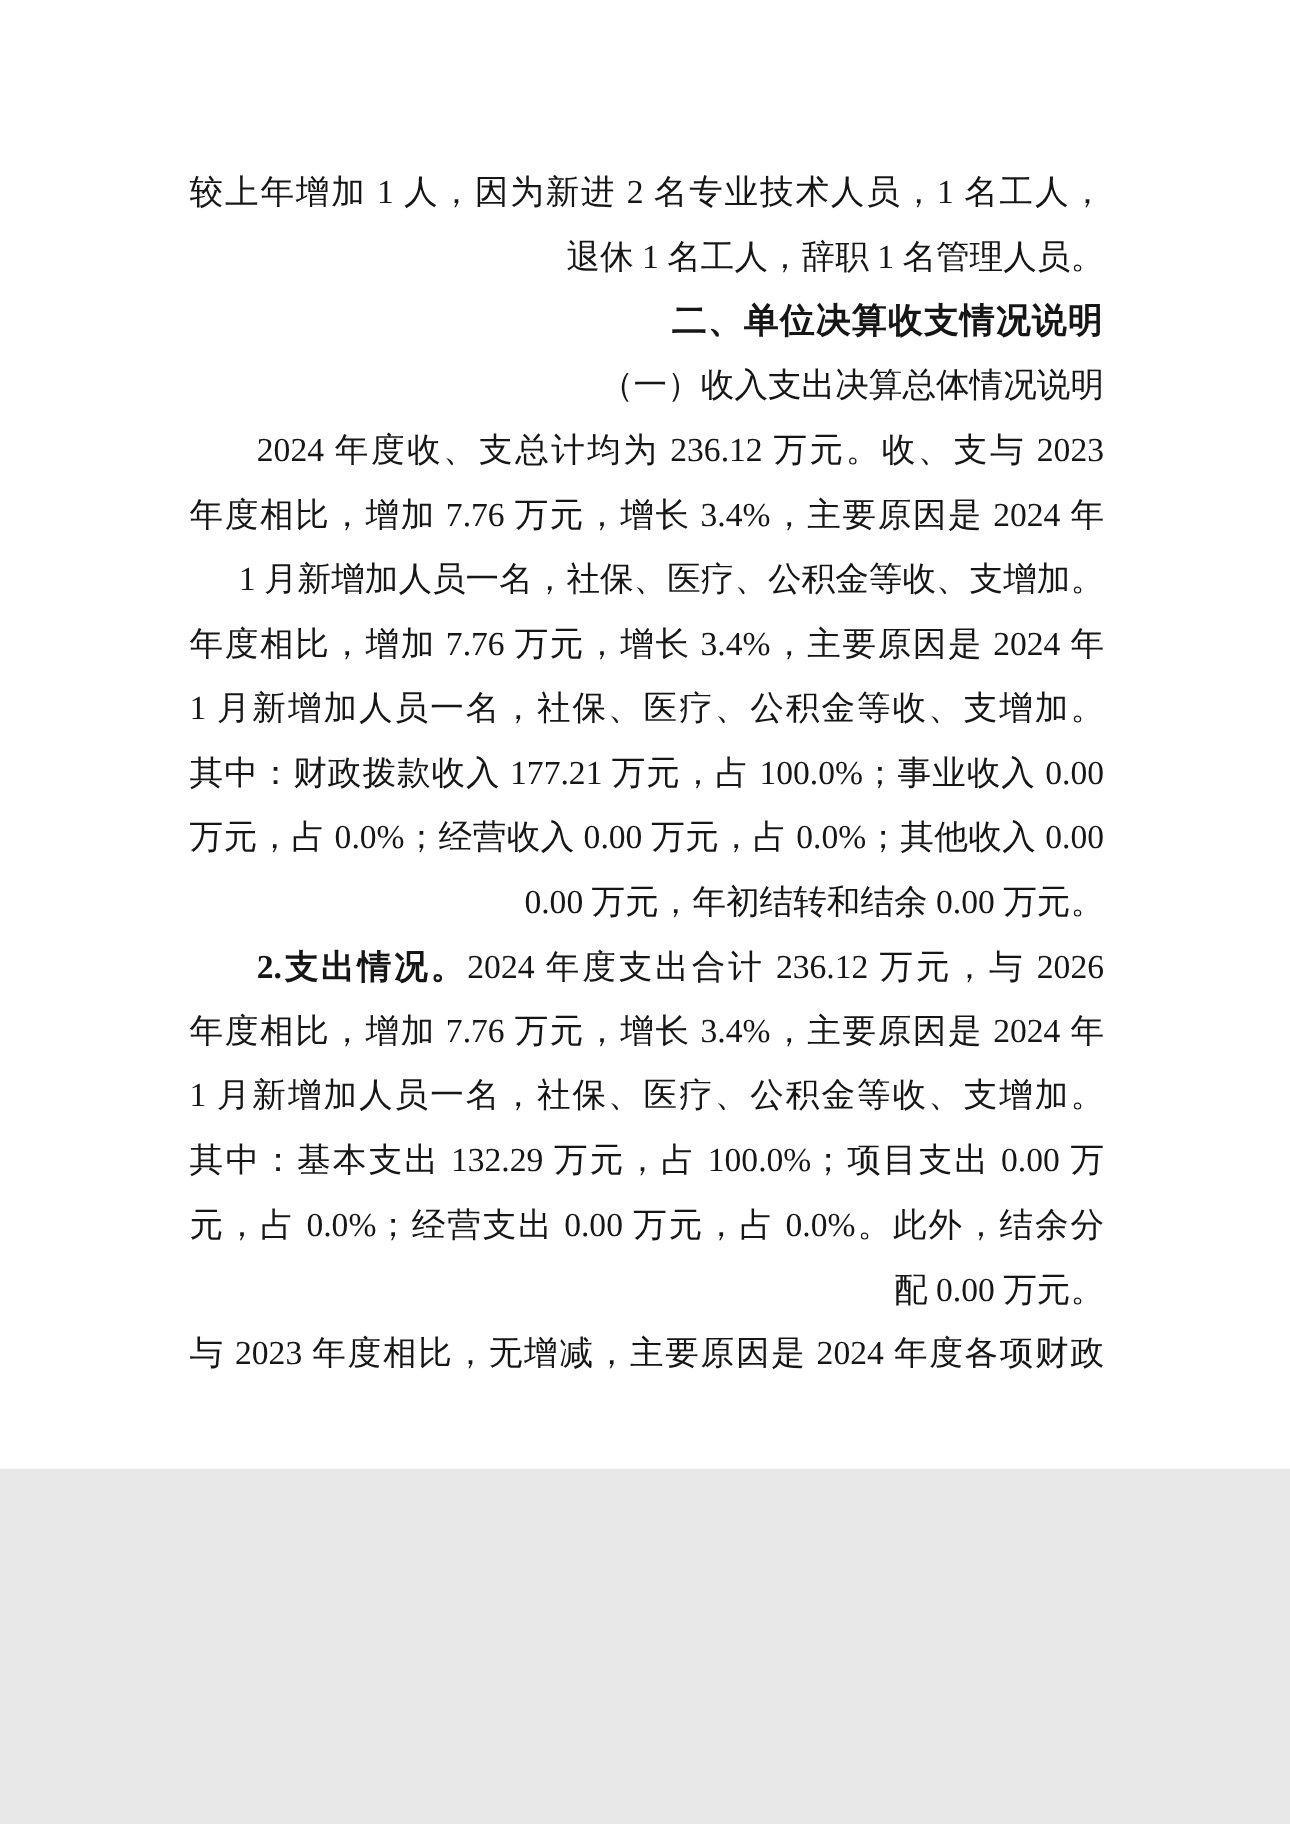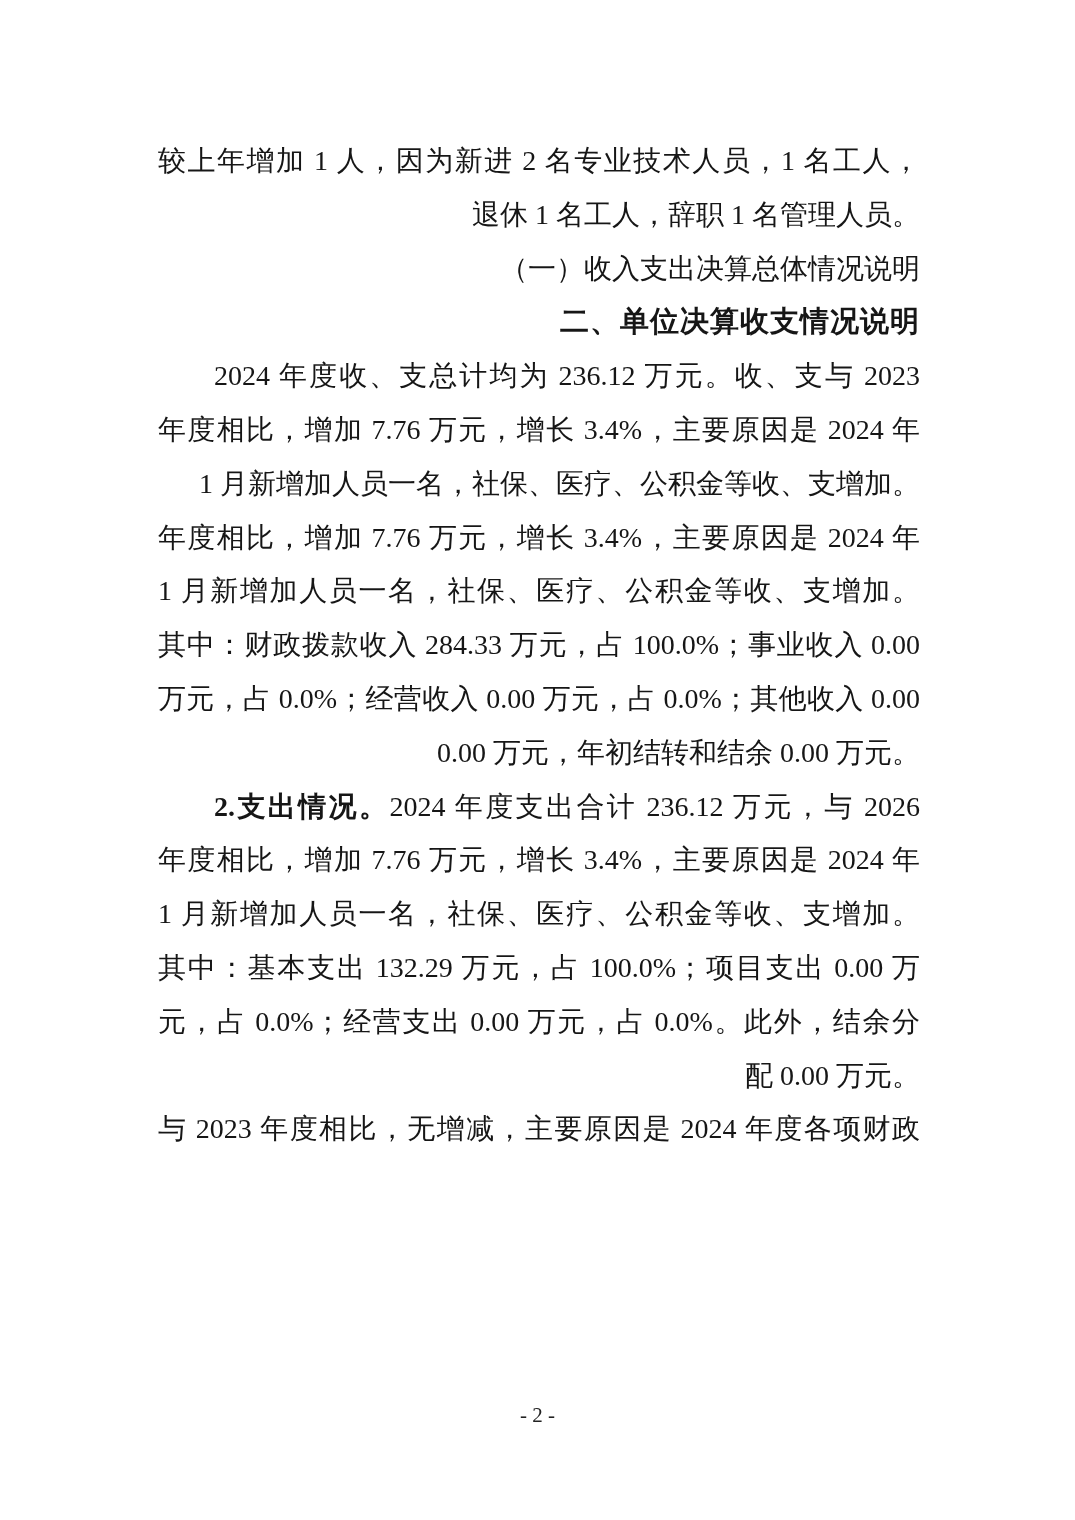--- a/index.html
+++ b/index.html
@@ -3,21 +3,21 @@
 <meta charset="utf-8">
 <style>
   html, body {
     margin: 0;
     padding: 0;
     background: #e8e8e8;
   }
   .page {
     position: relative;
     width: 1075px;
-    height: 1520px;
+    height: 1224px;
     margin: 0 auto;
     background: #ffffff;
     color: #161616;
     font-family: "Liberation Serif", "DejaVu Serif", serif;
     overflow: hidden;
   }
   .body-text {
     position: absolute;
     left: 158px;
     top: 134px;
@@ -58,28 +58,28 @@
     color: #222222;
   }
 </style>
 </head>
 <body>
 
 <div class="page">
   <div class="body-text">
       <div class="line j"><span>较上年增加 1 人，因为新进 2 名专业技术人员，1 名工人，</span></div>
       <div class="line"><span>退休 1 名工人，辞职 1 名管理人员。</span></div>
+      <div class="line indent heading"><span class="b">二、单位决算收支情况说明</span></div>
       <div class="line indent"><span>（一）收入支出决算总体情况说明</span></div>
-      <div class="line indent heading"><span class="b">二、单位决算收支情况说明</span></div>
       <div class="line j indent"><span>2024 年度收、支总计均为 236.12 万元。收、支与 2023</span></div>
       <div class="line j"><span>年度相比，增加 7.76 万元，增长 3.4%，主要原因是 2024 年</span></div>
       <div class="line"><span>1 月新增加人员一名，社保、医疗、公积金等收、支增加。</span></div>
       <div class="line j"><span>年度相比，增加 7.76 万元，增长 3.4%，主要原因是 2024 年</span></div>
       <div class="line j"><span>1 月新增加人员一名，社保、医疗、公积金等收、支增加。</span></div>
-      <div class="line j"><span>其中：财政拨款收入 284.33 万元，占 100.0%；事业收入 0.00</span></div>
+      <div class="line j"><span>其中：财政拨款收入 177.21 万元，占 100.0%；事业收入 0.00</span></div>
       <div class="line j"><span>万元，占 0.0%；经营收入 0.00 万元，占 0.0%；其他收入 0.00</span></div>
       <div class="line"><span>0.00 万元，年初结转和结余 0.00 万元。</span></div>
       <div class="line j indent"><span class="b">2.支出情况。</span><span>2024 年度支出合计 236.12 万元，与 2026</span></div>
       <div class="line j"><span>年度相比，增加 7.76 万元，增长 3.4%，主要原因是 2024 年</span></div>
       <div class="line j"><span>1 月新增加人员一名，社保、医疗、公积金等收、支增加。</span></div>
       <div class="line j"><span>其中：基本支出 132.29 万元，占 100.0%；项目支出 0.00 万</span></div>
       <div class="line j"><span>元，占 0.0%；经营支出 0.00 万元，占 0.0%。此外，结余分</span></div>
       <div class="line"><span>配 0.00 万元。</span></div>
       <div class="line j"><span>与 2023 年度相比，无增减，主要原因是 2024 年度各项财政</span></div>
     </div>

